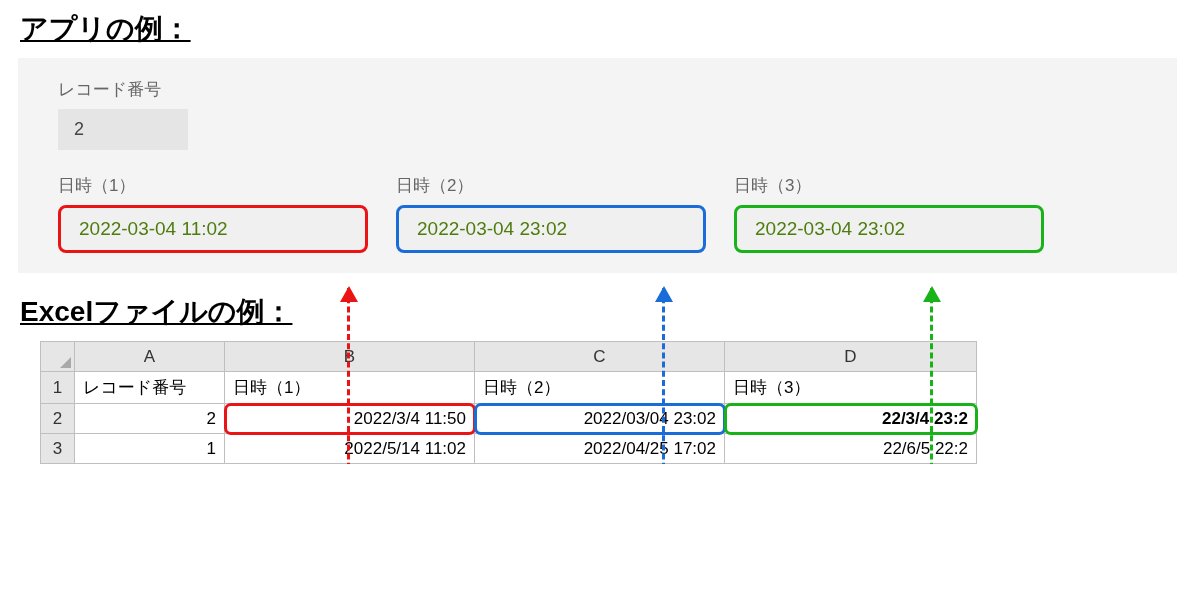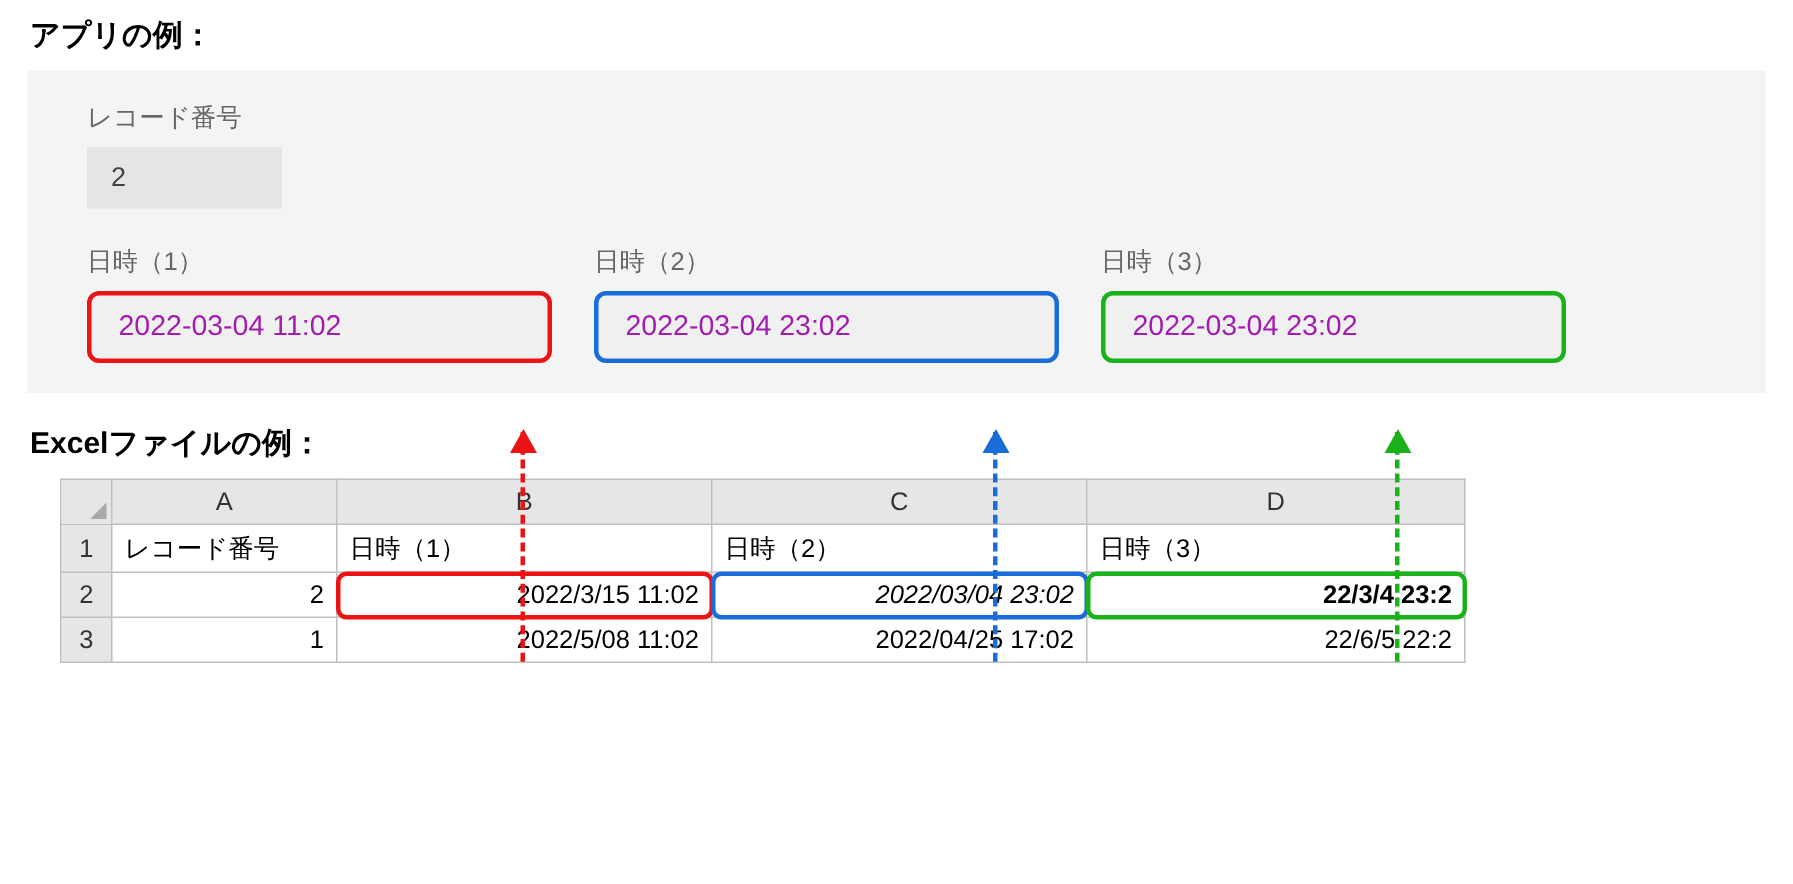--- a/index.html
+++ b/index.html
@@ -4,23 +4,24 @@
   <style>
     * { box-sizing: border-box; margin: 0; padding: 0; }
     body {
       font-family: "Meiryo", "Hiragino Sans", sans-serif;
       padding: 0;
       background: #fff;
       width: 1195px;
       position: relative;
     }
     .heading {
-      font-size: 20px;
+      font-size: 28px;
       font-weight: bold;
       margin: 10px 20px 10px 20px;
+      text-decoration: underline;
     }
     .app-panel {
       background: #f4f4f5;
       padding: 20px 40px;
       margin: 0 18px 20px 18px;
     }
     .field-label {
       color: #666;
       font-size: 17px;
       margin-bottom: 8px;
@@ -40,21 +41,21 @@
     .datetime-field {
       flex: 0 0 auto;
     }
     .datetime-box {
       background: #f0f0f0;
       border: 3px solid;
       border-radius: 8px;
       padding: 10px 18px;
       width: 310px;
       font-size: 19px;
-      color: #a21caf;
+      color: #4d7c0f;
     }
     .red-border { border-color: #eb1414; }
     .blue-border { border-color: #1a6dd9; }
     .green-border { border-color: #19b219; }
 
     
     .excel-wrapper {
       margin: 0 18px 0 40px;
     }
     .excel {
@@ -103,21 +104,20 @@
 
     .hl-cell-red {
       outline: 3px solid #eb1414;
       outline-offset: -2px;
       border-radius: 6px;
     }
     .hl-cell-blue {
       outline: 3px solid #1a6dd9;
       outline-offset: -2px;
       border-radius: 6px;
-      font-style: italic;
     }
     .hl-cell-green {
       outline: 3px solid #19b219;
       outline-offset: -2px;
       border-radius: 6px;
       font-weight: bold;
     }
 
     
     .arrow {
@@ -185,26 +185,26 @@
   <tr>
     <th class="row-head">1</th>
     <td>レコード番号</td>
     <td>日時（1）</td>
     <td>日時（2）</td>
     <td>日時（3）</td>
   </tr>
   <tr>
     <th class="row-head">2</th>
     <td class="num">2</td>
-    <td class="num hl-cell-red">2022/3/15 11:02</td>
+    <td class="num hl-cell-red">2022/3/4 11:50</td>
     <td class="num hl-cell-blue">2022/03/04 23:02</td>
     <td class="num hl-cell-green">22/3/4 23:2</td>
   </tr>
   <tr>
     <th class="row-head">3</th>
     <td class="num">1</td>
-    <td class="num">2022/5/08 11:02</td>
+    <td class="num">2022/5/14 11:02</td>
     <td class="num">2022/04/25 17:02</td>
     <td class="num">22/6/5 22:2</td>
   </tr>
 </tbody>
     </table>
 </div>
 
 </body></html>

